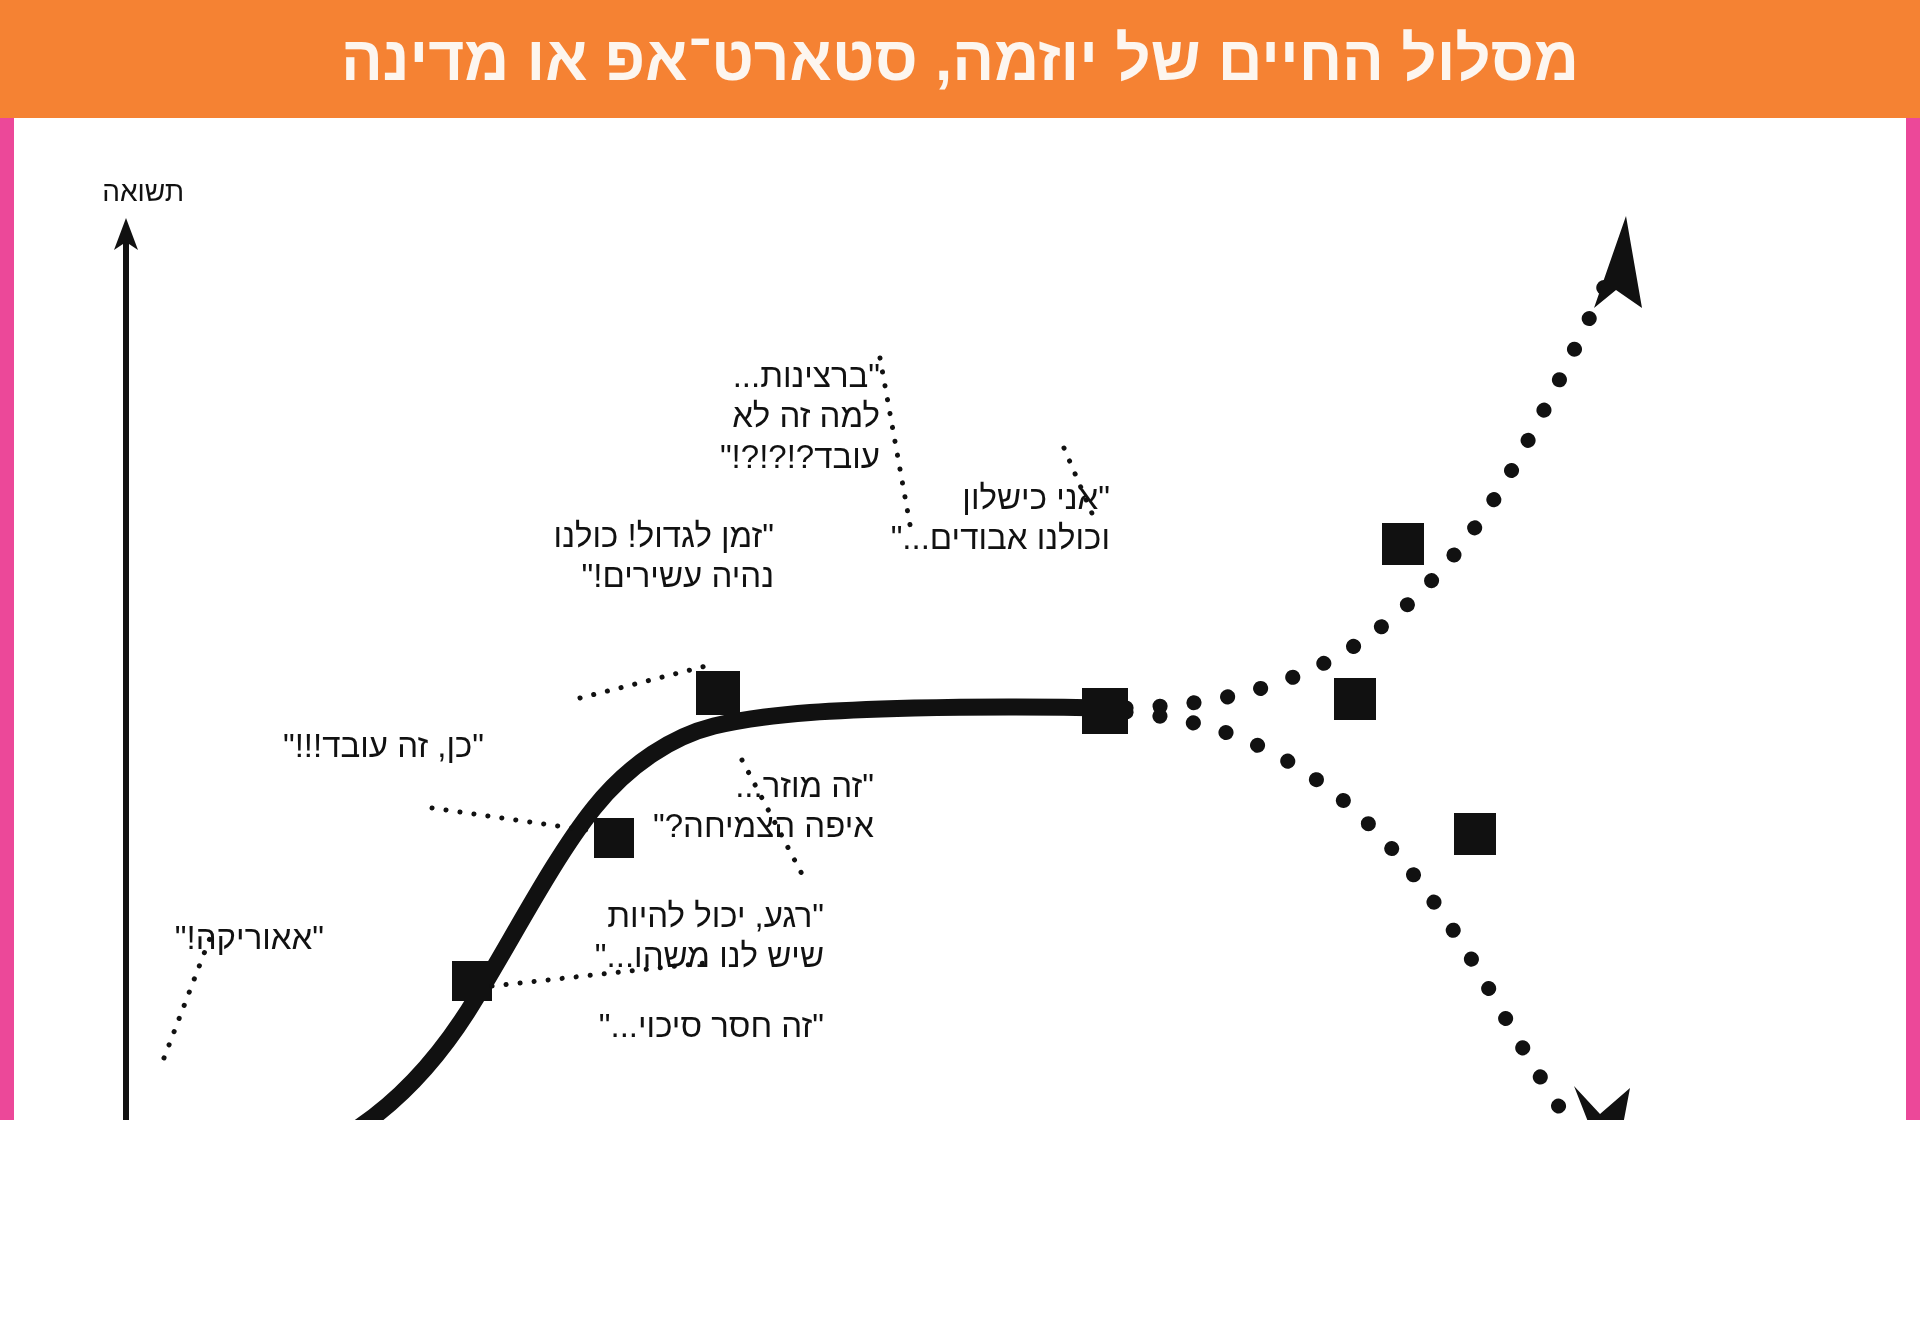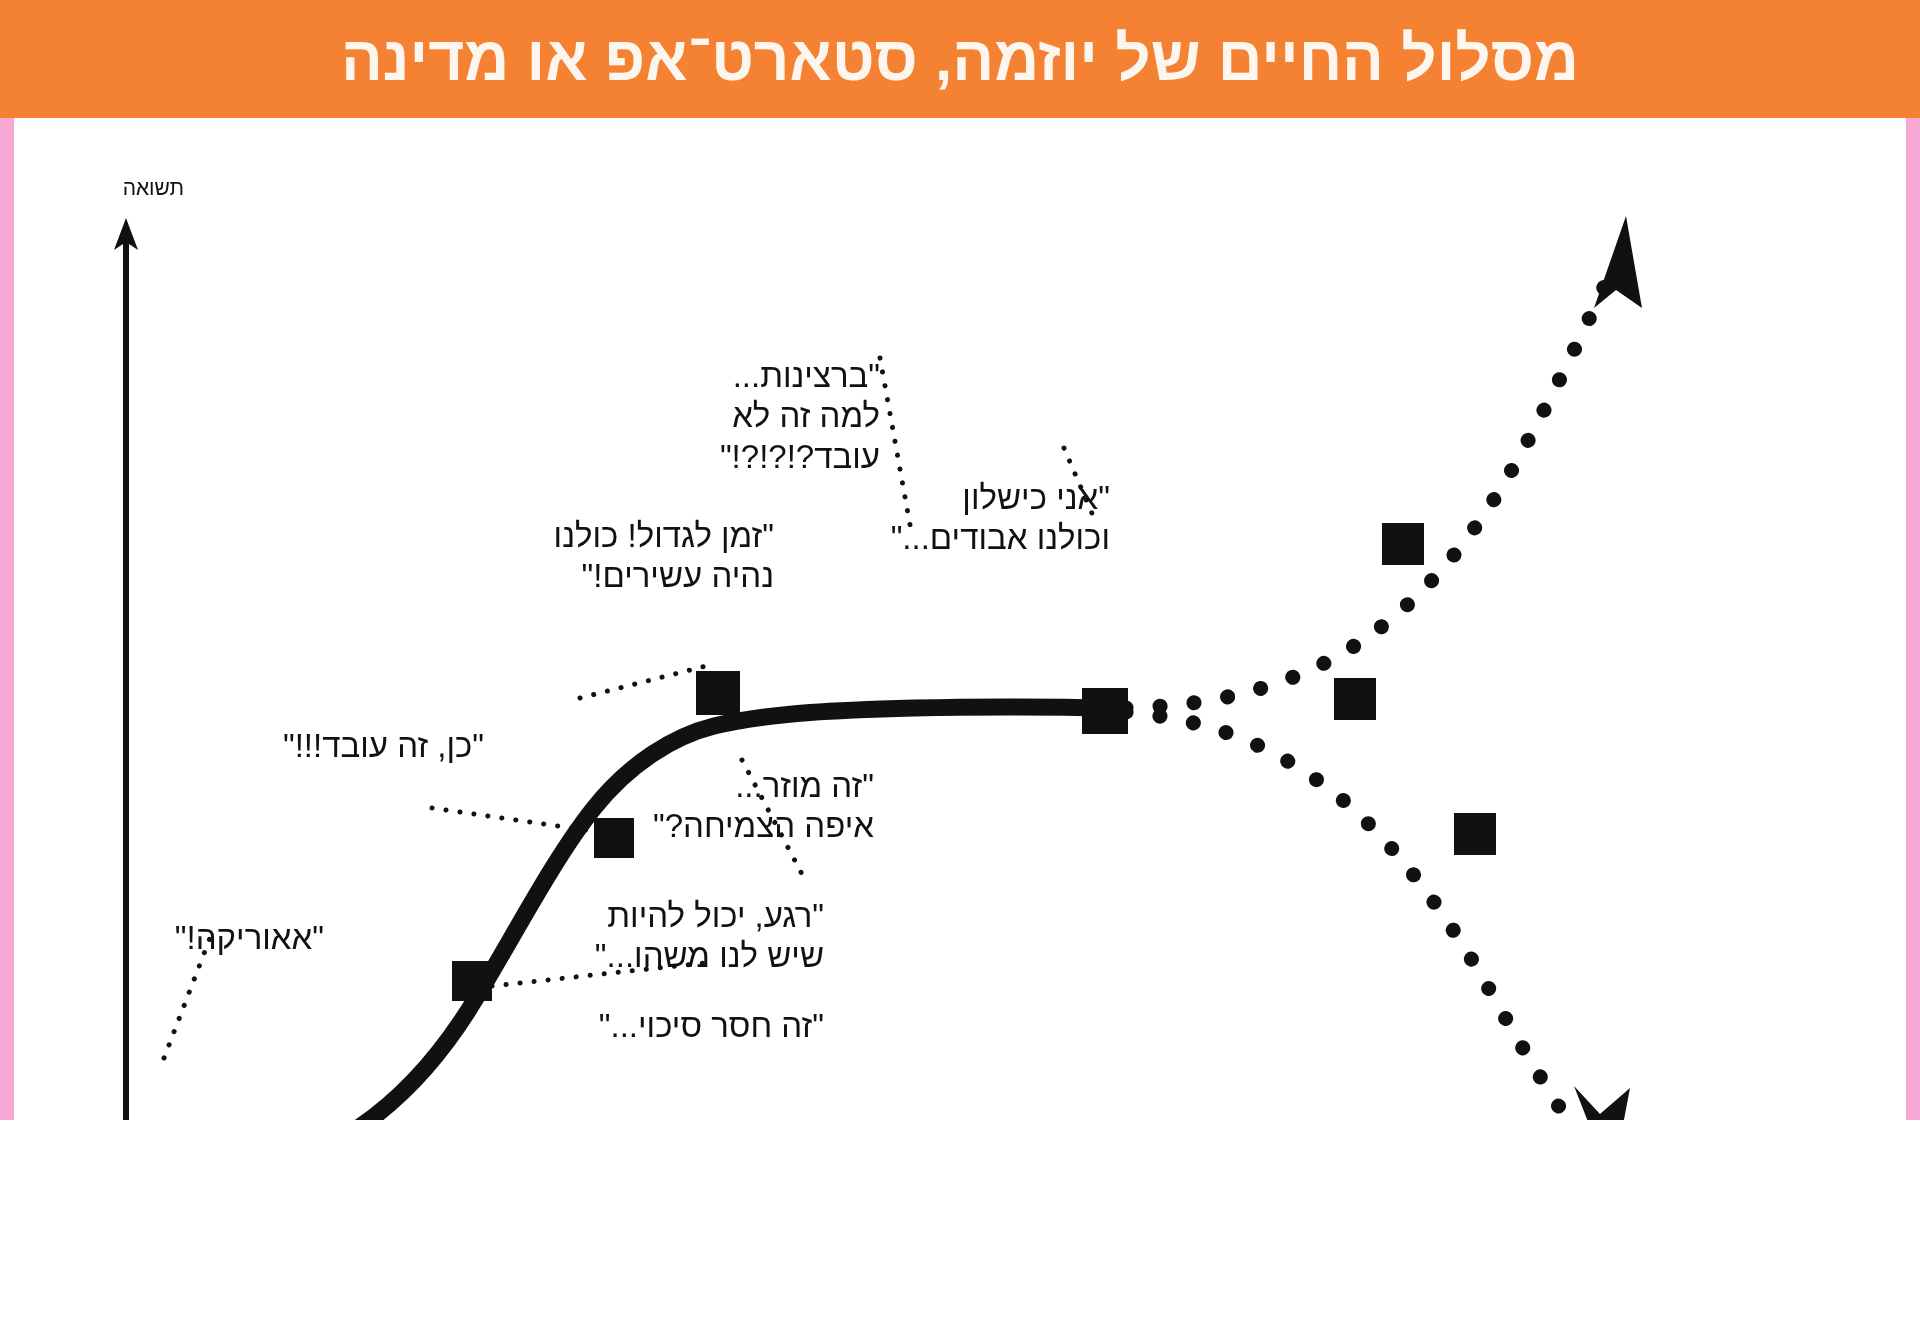--- a/index.html
+++ b/index.html
@@ -5,21 +5,21 @@
 <style>
   html, body {
     margin: 0;
     padding: 0;
     background: #ffffff;
   }
   #page {
     position: relative;
     width: 1920px;
     height: 1120px;
-    background: #f9a8d4;
+    background: #ec4899;
     box-sizing: border-box;
     overflow: hidden;
     font-family: "Liberation Sans", "DejaVu Sans", sans-serif;
   }
   
   #title-banner {
     position: absolute;
     left: 0;
     top: 0;
     width: 1920px;
@@ -63,21 +63,21 @@
     font-size: 33px;
     line-height: 1.22;
     font-family: "Liberation Sans", "DejaVu Sans", sans-serif;
     white-space: pre-line;
     text-align: right;
   }
   .axis-label {
     position: absolute;
     direction: rtl;
     color: #111111;
-    font-size: 21px;
+    font-size: 28px;
     font-family: "Liberation Sans", "DejaVu Sans", sans-serif;
     white-space: nowrap;
   }
 </style>
 </head>
 <body>
 
 <div id="page">
 
   <div id="title-banner">

